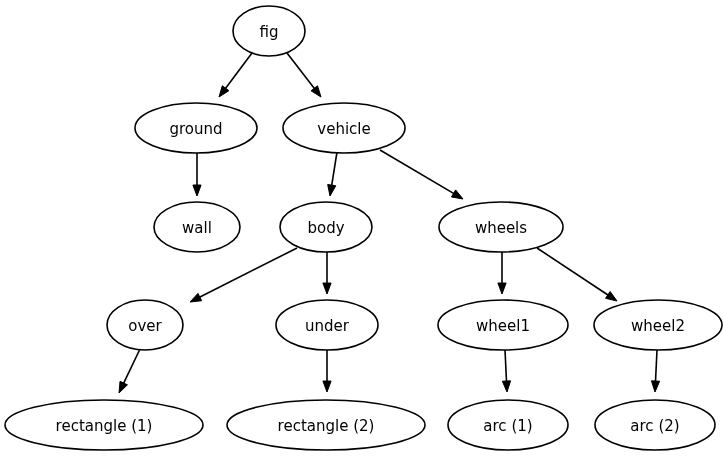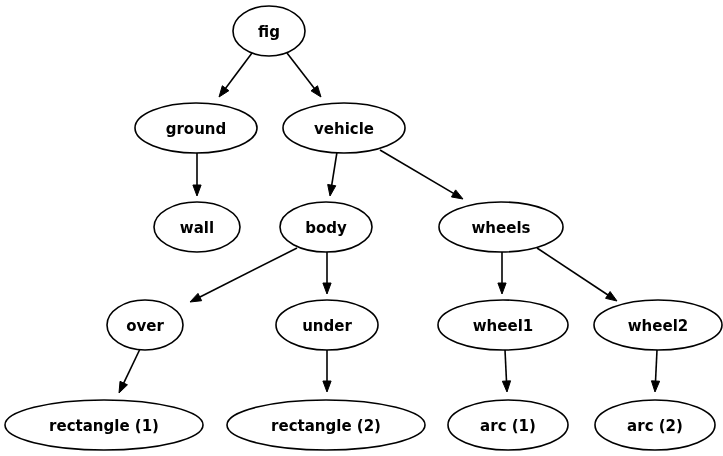--- a/index.html
+++ b/index.html
@@ -12,21 +12,20 @@
     width: 723px;
     height: 456px;
     font-family: "DejaVu Sans", "Liberation Sans", sans-serif;
     overflow: hidden;
   }
   #graph-root {
     position: relative;
     width: 723px;
     height: 456px;
     background: #ffffff;
-    font-weight: bold;
   }
   svg#graph-svg {
     display: block;
     width: 723px;
     height: 456px;
   }
   .node-ellipse {
     fill: #ffffff;
     stroke: #000000;
     stroke-width: 1.6;

